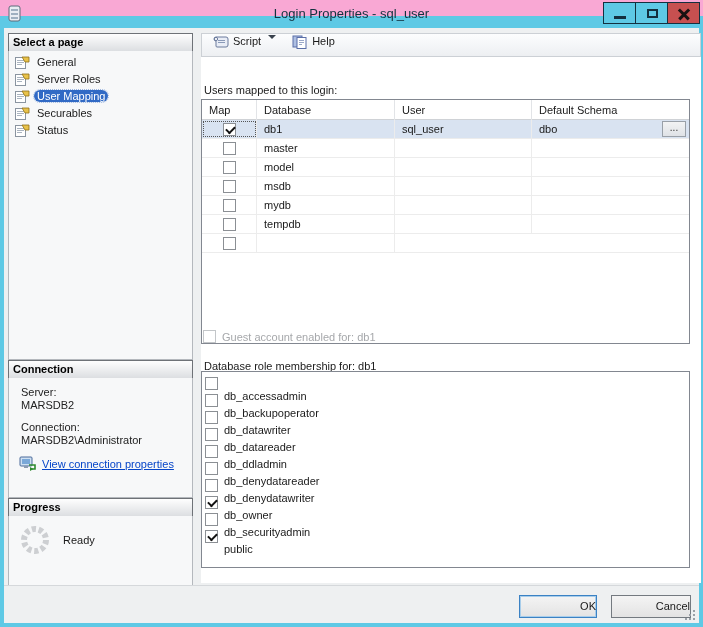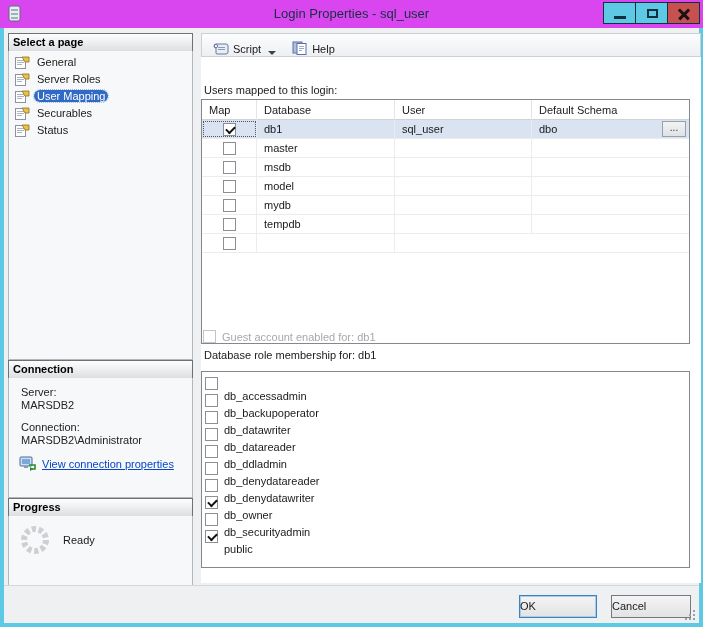--- a/index.html
+++ b/index.html
@@ -1,20 +1,20 @@
 <!DOCTYPE html>
 <html><head>
 <meta charset="utf-8">
 <style>
   * { margin:0; padding:0; box-sizing:border-box; }
   html,body { width:703px; height:627px; overflow:hidden; }
   body { font-family:"Liberation Sans", sans-serif; font-size:11px; color:#1a1a1a; }
 
   .window { position:relative; width:703px; height:627px; background:#5ec9e5; }
-  .titlebar { position:absolute; left:0; top:0; width:703px; height:28px; background:#d946ef;text-decoration:underline; }
+  .titlebar { position:absolute; left:0; top:0; width:703px; height:16px; background:#f9a8d4;text-decoration:underline; }
   .title-text { position:absolute; left:0; top:6px; width:100%; text-align:center; font-size:13px; color:#13313f; }
   .win-icon { position:absolute; left:8px; top:5px; width:13px; height:17px; }
 
   .winbtns { position:absolute; top:2px; right:3px; display:flex; }
   .winbtn { width:33px; height:22px; border:1px solid #14303f; margin-left:-1px; background:#5ec9e5; position:relative; }
   .winbtn.close { background:#c75050; }
   .glyph-min { position:absolute; left:10px; top:13px; width:12px; height:3px; background:#132f3e; }
   .glyph-max { position:absolute; left:11px; top:6px; width:11px; height:9px; border:2px solid #132f3e; background:transparent; }
   .glyph-x::before, .glyph-x::after { content:""; position:absolute; left:9px; top:10px; width:14px; height:2.5px; background:#1a1212; }
   .glyph-x::before { transform:rotate(45deg); }
@@ -37,21 +37,21 @@
   .link-row { display:flex; align-items:center; margin:4px 0 0 10px; }
   .link { color:#0645c8; text-decoration:underline; cursor:pointer; margin-left:5px; }
 
   .progress-row { display:flex; align-items:center; margin:8px 0 0 10px; }
   .ready-lbl { margin-left:12px; }
 
   
   .main { position:absolute; left:197px; top:5px; width:500px; height:550px; background:#ffffff; }
   .toolbar { position:absolute; left:0; top:0; width:500px; height:24px;
       background:linear-gradient(#fcfdfe,#edeff2); border:1px solid #ccd0d5; display:flex; align-items:center; padding-left:7px; }
-  .tb-btn { display:flex; align-items:flex-end; height:20px; padding:0 4px; cursor:pointer; }
+  .tb-btn { display:flex; align-items:flex-start; height:20px; padding:0 4px; cursor:pointer; }
   .tb-btn .t { margin-left:4px; }
   .dd-arrow { width:0; height:0; border-left:4px solid transparent; border-right:4px solid transparent; border-top:4px solid #39424d; margin-left:7px; }
 
   .users-label { position:absolute; left:3px; top:51px; }
 
   .map-table { position:absolute; left:0; top:66px; width:489px; height:245px; background:#fff; border:1px solid #828790; }
   .t-head { display:grid; grid-template-columns:55px 138px 137px 1fr; height:20px; align-items:center; border-bottom:1px solid #cfd2d6; }
   .t-head > div { padding-left:7px; height:100%; line-height:20px; border-right:1px solid #e2e4e7; }
   .t-head > div:last-child { border-right:none; }
   .t-row { display:grid; grid-template-columns:55px 138px 137px 1fr; height:19px; align-items:center; border-bottom:1px solid #ececec; }
@@ -64,28 +64,28 @@
   .ellipsis-btn { position:absolute; right:3px; top:1px; width:24px; height:16px; background:linear-gradient(#f2f3f4,#dfe2e6);
       border:1px solid #99a0a8; font-size:10px; line-height:12px; text-align:center; color:#333; cursor:pointer; }
 
   .cb { width:13px; height:13px; min-width:13px; background:#fff; border:1px solid #8b8f94; position:relative; }
   .cb.dis { border-color:#c3c6c9; }
   .cb.checked::after { content:""; position:absolute; left:2px; top:2px; width:7px; height:4px;
       border-left:2px solid #121212; border-bottom:2px solid #121212; transform:rotate(-45deg); }
 
   .guest-row { position:absolute; left:2px; top:297px; display:flex; align-items:center; color:#a6a8ab; }
   .guest-row .lbl { margin-left:6px; }
-  .roles-label { position:absolute; left:3px; top:316px; }
+  .roles-label { position:absolute; left:3px; top:327px; }
   .roles-list { position:absolute; left:0; top:338px; width:489px; height:197px; background:#fff; border:1px solid #828790; padding:3px 0 0 3px; overflow:hidden; }
   .role-item { display:flex; align-items:center; height:17px; }
   .role-item .lbl { margin-left:6px;margin-top:24px; }
 
   
   .footer { position:absolute; left:0; top:557px; width:695px; height:38px; background:#eef0f1; border-top:1px solid #d5d8db; }
-  .btn { position:absolute; top:9px; height:23px; background:linear-gradient(#f4f4f4,#e3e3e3); border:1px solid #747a80; text-align:left; line-height:21px; cursor:pointer; }
+  .btn { position:absolute; top:9px; height:23px; background:linear-gradient(#f4f4f4,#e3e3e3); border:1px solid #747a80; text-align:right; line-height:21px; cursor:pointer; }
   .btn.ok { left:515px; width:78px; border:1px solid #3b82c4; box-shadow:0 0 0 1px #a8cdea inset; }
   .btn.cancel { left:607px; width:80px; }
   .grip { position:absolute; right:4px; bottom:3px; width:10px; height:10px; }
   .grip i { position:absolute; width:2px; height:2px; background:#9aa0a6; }
 
   svg { display:block; }
 </style>
 </head>
 <body>
 
@@ -249,29 +249,29 @@
               <span class="cb"></span>
             </div>
           <div>master</div>
           <div></div>
           <div></div>
         </div>
         <div class="t-row">
           <div class="map-cell">
               <span class="cb"></span>
             </div>
+          <div>model</div>
+          <div></div>
+          <div></div>
+        </div>
+        <div class="t-row">
+          <div class="map-cell">
+              <span class="cb"></span>
+            </div>
           <div>msdb</div>
-          <div></div>
-          <div></div>
-        </div>
-        <div class="t-row">
-          <div class="map-cell">
-              <span class="cb"></span>
-            </div>
-          <div>model</div>
           <div></div>
           <div></div>
         </div>
         <div class="t-row">
           <div class="map-cell">
               <span class="cb"></span>
             </div>
           <div>mydb</div>
           <div></div>
           <div></div>

